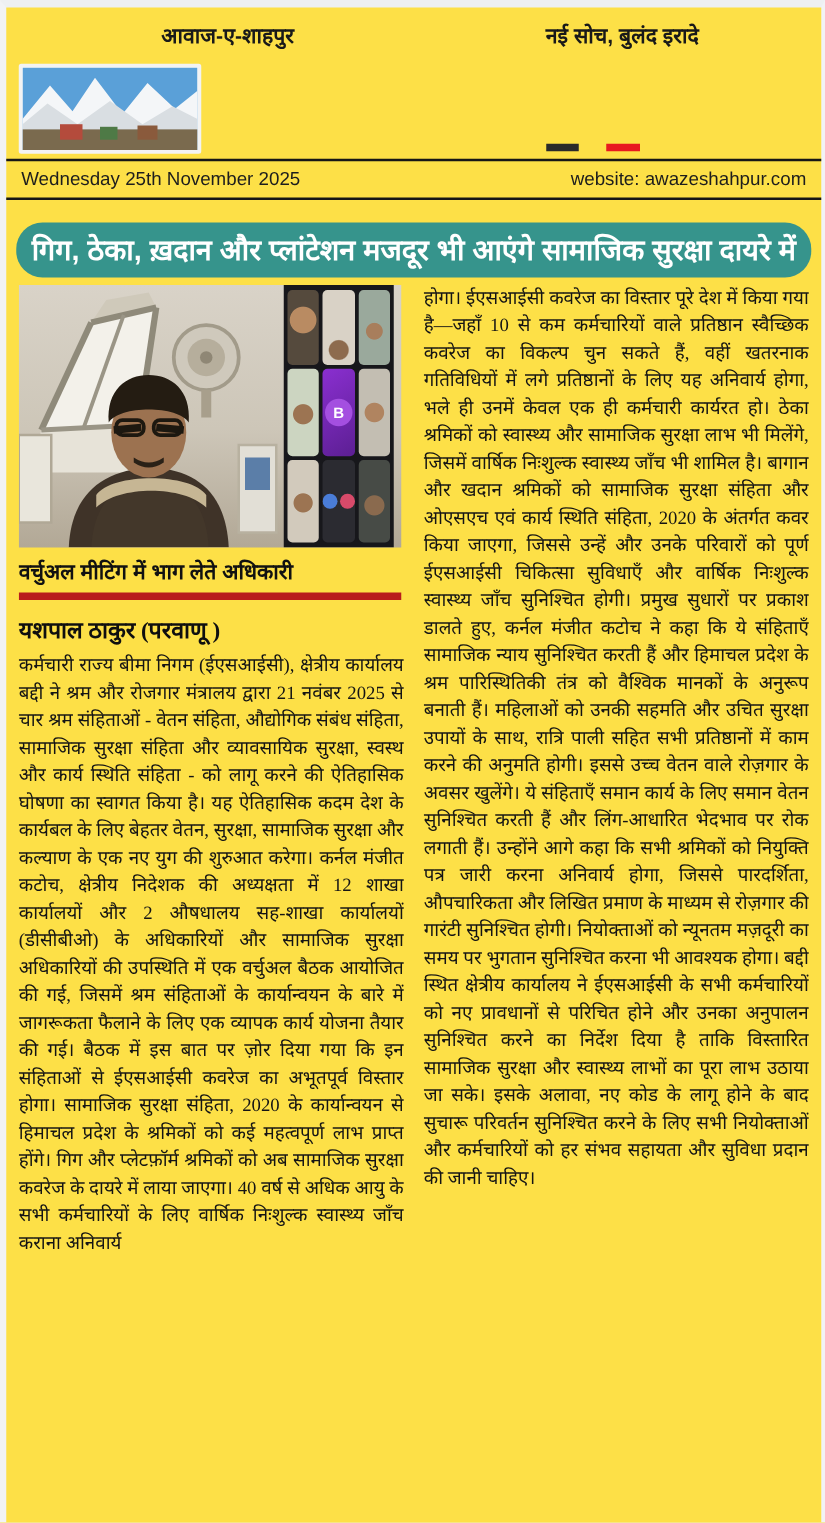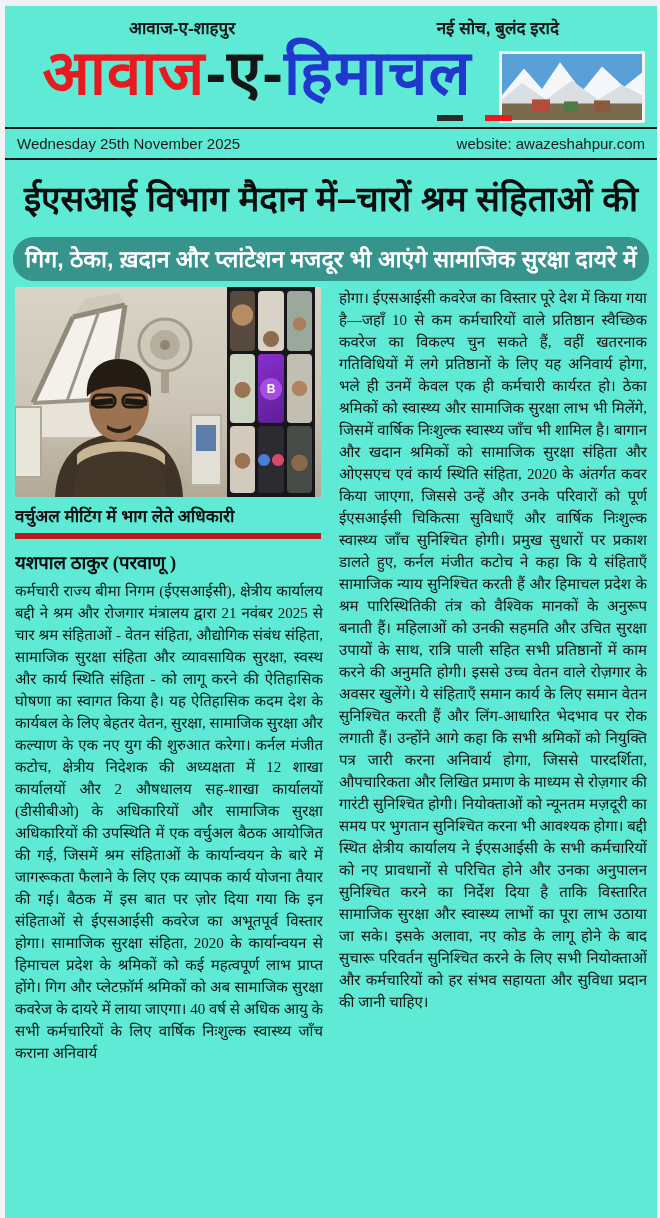--- a/index.html
+++ b/index.html
@@ -3,21 +3,21 @@
 <meta charset="utf-8">
 <style>
   html,body{margin:0;padding:0;}
   body{
     width:660px;height:1218px;overflow:hidden;
     background:#eef0f2;
     font-family:"Liberation Serif", serif;
   }
   .page{
     position:relative;width:660px;height:1218px;
-    background:#5eead4;
+    background:#fde047;
     border-top:6px solid #eef0f2;
     border-left:5px solid #f2f3f5;
     border-right:3px solid #f2f3f5;
     box-sizing:border-box;
   }
   
   .mast{position:relative;padding:8px 6px 0 6px;}
   .mast-taglines{
     display:flex;justify-content:space-between;
     padding:2px 92px 0 118px;
@@ -133,23 +133,20 @@
 <body>
 
 <div class="page">
 
   <header class="mast">
     <div class="mast-taglines">
       <span>आवाज-ए-शाहपुर</span>
       <span>नई सोच, बुलंद इरादे</span>
     </div>
     <div class="mast-main">
-      <div class="mast-title">
-        <span class="t-red">आवाज</span><span class="t-black">-</span><span class="t-black">ए</span><span class="t-black">-</span><span class="t-blue">हिमाचल</span>
-      </div>
       <div class="mast-photo">
         <svg viewBox="0 0 140 64" preserveAspectRatio="none">
           <rect x="0" y="0" width="140" height="64" fill="#5aa0d8"></rect>
           <polygon points="0,40 22,14 40,34 58,8 80,36 100,12 122,32 140,18 140,48 0,48" fill="#f4f6f8"></polygon>
           <polygon points="0,44 20,28 44,44 70,26 96,44 120,30 140,40 140,52 0,52" fill="#d9dee2"></polygon>
           <rect x="0" y="48" width="140" height="16" fill="#7a6a4e"></rect>
           <rect x="30" y="44" width="18" height="12" fill="#b44b3c"></rect>
           <rect x="62" y="46" width="14" height="10" fill="#4e7a46"></rect>
           <rect x="92" y="45" width="16" height="11" fill="#8a5a3c"></rect>
         </svg>
@@ -160,21 +157,20 @@
       <span class="dash-red"></span>
     </div>
   </header>
 
   <div class="infobar">
     <span>Wednesday 25th November 2025</span>
     <span>website: awazeshahpur.com</span>
   </div>
 
   <h1 class="headline" style="margin:0;">
-    <div>ईएसआई विभाग मैदान में–चारों श्रम संहिताओं की</div>
   </h1>
 
   <div class="subheadline">गिग, ठेका, ख़दान और प्लांटेशन मजदूर भी आएंगे सामाजिक सुरक्षा दायरे में</div>
 
   <div class="main">
 
     <div class="col">
       <figure class="figure" style="margin:0;">
         <div class="photo">
           <svg class="room" viewBox="0 0 212 210" preserveAspectRatio="none">

